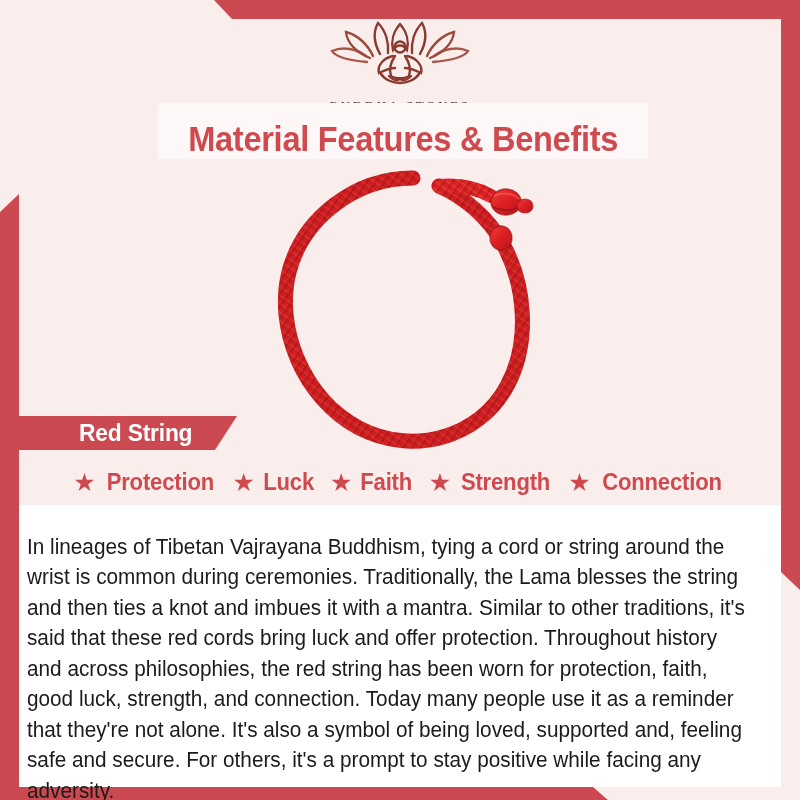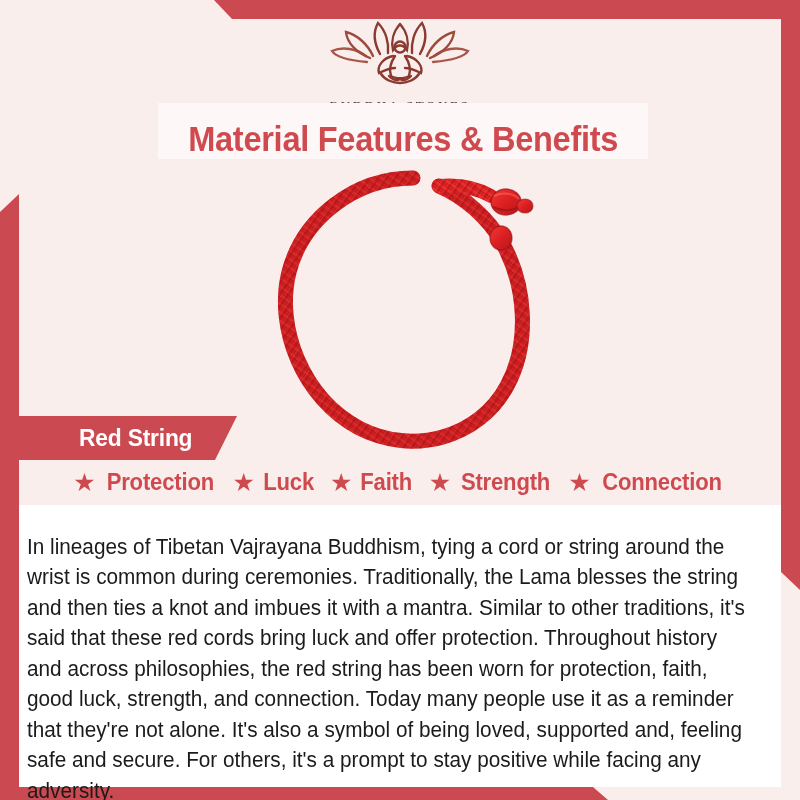--- a/index.html
+++ b/index.html
@@ -115,21 +115,21 @@
     width: 300px;
     height: 300px;
   }
 
   
   #ribbon {
     position: absolute;
     left: 19px;
     top: 416px;
     width: 218px;
-    height: 44px;
+    height: 34px;
     background: #cb4a51;
     clip-path: polygon(0 0, 100% 0, calc(100% - 22px) 100%, 0 100%);
     display: flex;
     align-items: center;
   }
   #ribbon-label {
     margin-left: 57px;
     color: #ffffff;
     font-size: 24px;
     font-weight: bold;

